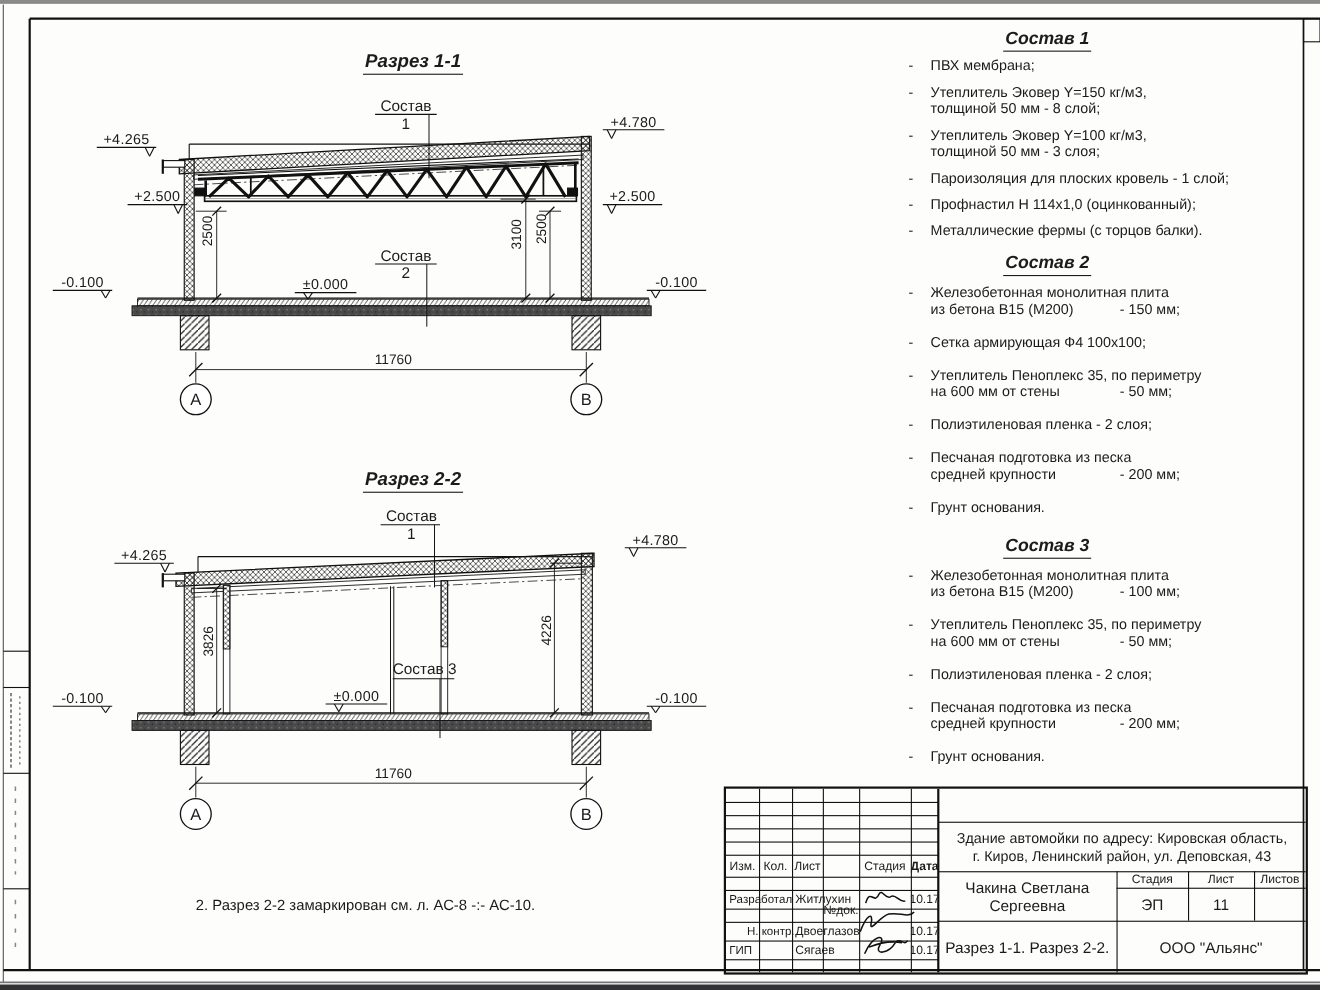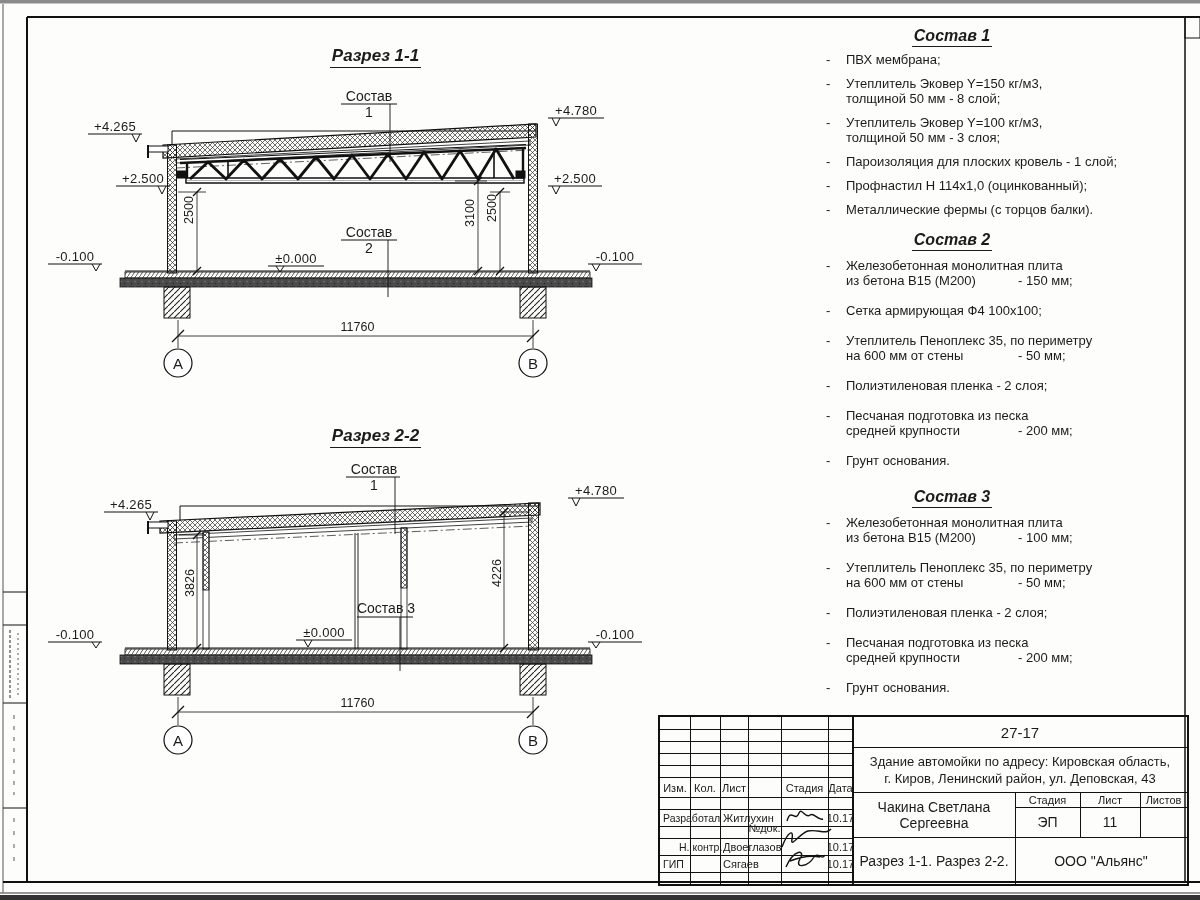--- a/index.html
+++ b/index.html
@@ -297,20 +297,21 @@
   <div class="abs shead" style="left:882px;top:488px;width:140px;"><span class="u">Состав 3</span></div>
   <div class="abs slist list-wide" style="left:822px;top:515px;width:378px;">
       <div class="si"><span class="dash">-</span><span class="t1">Железобетонная  монолитная плита</span><span class="t2">из бетона В15 (М200)<span class="val">- 100 мм;</span></span></div>
       <div class="si"><span class="dash">-</span><span class="t1">Утеплитель Пеноплекс 35, по периметру</span><span class="t2">на 600 мм от стены<span class="val">- 50 мм;</span></span></div>
       <div class="si"><span class="dash">-</span><span class="t1">Полиэтиленовая пленка - 2 слоя;</span></div>
       <div class="si"><span class="dash">-</span><span class="t1">Песчаная подготовка из песка</span><span class="t2">средней крупности<span class="val">- 200 мм;</span></span></div>
       <div class="si"><span class="dash">-</span><span class="t1">Грунт основания.</span></div>
     </div>
 
   <div class="abs notes" style="left:178px;top:814px;width:470px;">
+    <div>2. Разрез 2-2 замаркирован см. л. АС-8 -:- АС-10.</div>
   </div>
 
   <div class="abs" id="tblock">
 
     <div class="tl" style="left:30px;top:0;width:1px;height:167px;"></div>
     <div class="tl" style="left:60px;top:0;width:1px;height:167px;"></div>
     <div class="tl" style="left:88px;top:0;width:1px;height:167px;"></div>
     <div class="tl" style="left:121px;top:0;width:1px;height:167px;"></div>
     <div class="tl" style="left:168px;top:0;width:1px;height:167px;"></div>
     <div class="tl" style="left:192px;top:0;width:2px;height:167px;"></div>
@@ -343,21 +344,21 @@
       </div>
     <div class="tc t11" style="left:60px;top:61px;width:28px;height:19px;">
         <span>Лист</span>
       </div>
     <div class="tc t11" style="left:88px;top:61px;width:33px;height:19px;margin-top:40px;">
         <span>№док.</span>
       </div>
     <div class="tc t11" style="left:121px;top:61px;width:47px;height:19px;">
         <span>Стадия</span>
       </div>
-    <div class="tc t11" style="left:168px;top:61px;width:25px;height:19px;">
+    <div class="tc t11" style="left:168px;top:61px;width:25px;height:19px;font-weight:bold;">
         <span>Дата</span>
       </div>
 
     <div class="tc t10 left-al" style="left:0;top:93px;width:60px;height:16px;">
         <span>Разработал</span>
       </div>
     <div class="tc t11 left-al" style="left:60px;top:93px;width:61px;height:16px;">
         <span>Житлухин</span>
       </div>
     <div class="tc t11" style="left:168px;top:93px;width:25px;height:16px;">
@@ -385,23 +386,20 @@
     <svg class="abs" style="left:123px;top:88px;" width="44" height="22" viewBox="0 0 44 22">
       <path d="M4,16 C8,2 12,18 16,8 C19,2 22,14 27,10 C31,7 35,16 40,14" stroke="#111" fill="none" stroke-width="1.4"></path>
     </svg>
     <svg class="abs" style="left:118px;top:108px;" width="56" height="28" viewBox="0 0 56 28">
       <path d="M4,22 C10,6 16,4 14,14 C12,24 22,8 30,6 C40,4 48,10 53,4" stroke="#111" fill="none" stroke-width="1.4"></path>
     </svg>
     <svg class="abs" style="left:120px;top:130px;" width="48" height="26" viewBox="0 0 48 26">
       <path d="M6,20 C14,2 26,2 20,12 C14,22 28,20 34,10 C38,4 42,14 45,8 M10,14 C20,10 30,8 40,10" stroke="#111" fill="none" stroke-width="1.4"></path>
     </svg>
 
-    <div class="tc t15" style="left:193px;top:2px;width:334px;height:27px;">
-        <span>27-17</span>
-      </div>
     <div class="tc t13" style="left:193px;top:32px;width:334px;height:42px;flex-direction:column;line-height:17px;">
       <span>Здание автомойки по адресу: Кировская область,</span>
       <span>г. Киров, Ленинский район, ул. Деповская, 43</span>
     </div>
     <div class="tc t14" style="left:193px;top:78px;width:162px;height:40px;">
         <span>Чакина Светлана Сергеевна</span>
       </div>
     <div class="tc t11" style="left:355px;top:76px;width:65px;height:13px;">
         <span>Стадия</span>
       </div>

